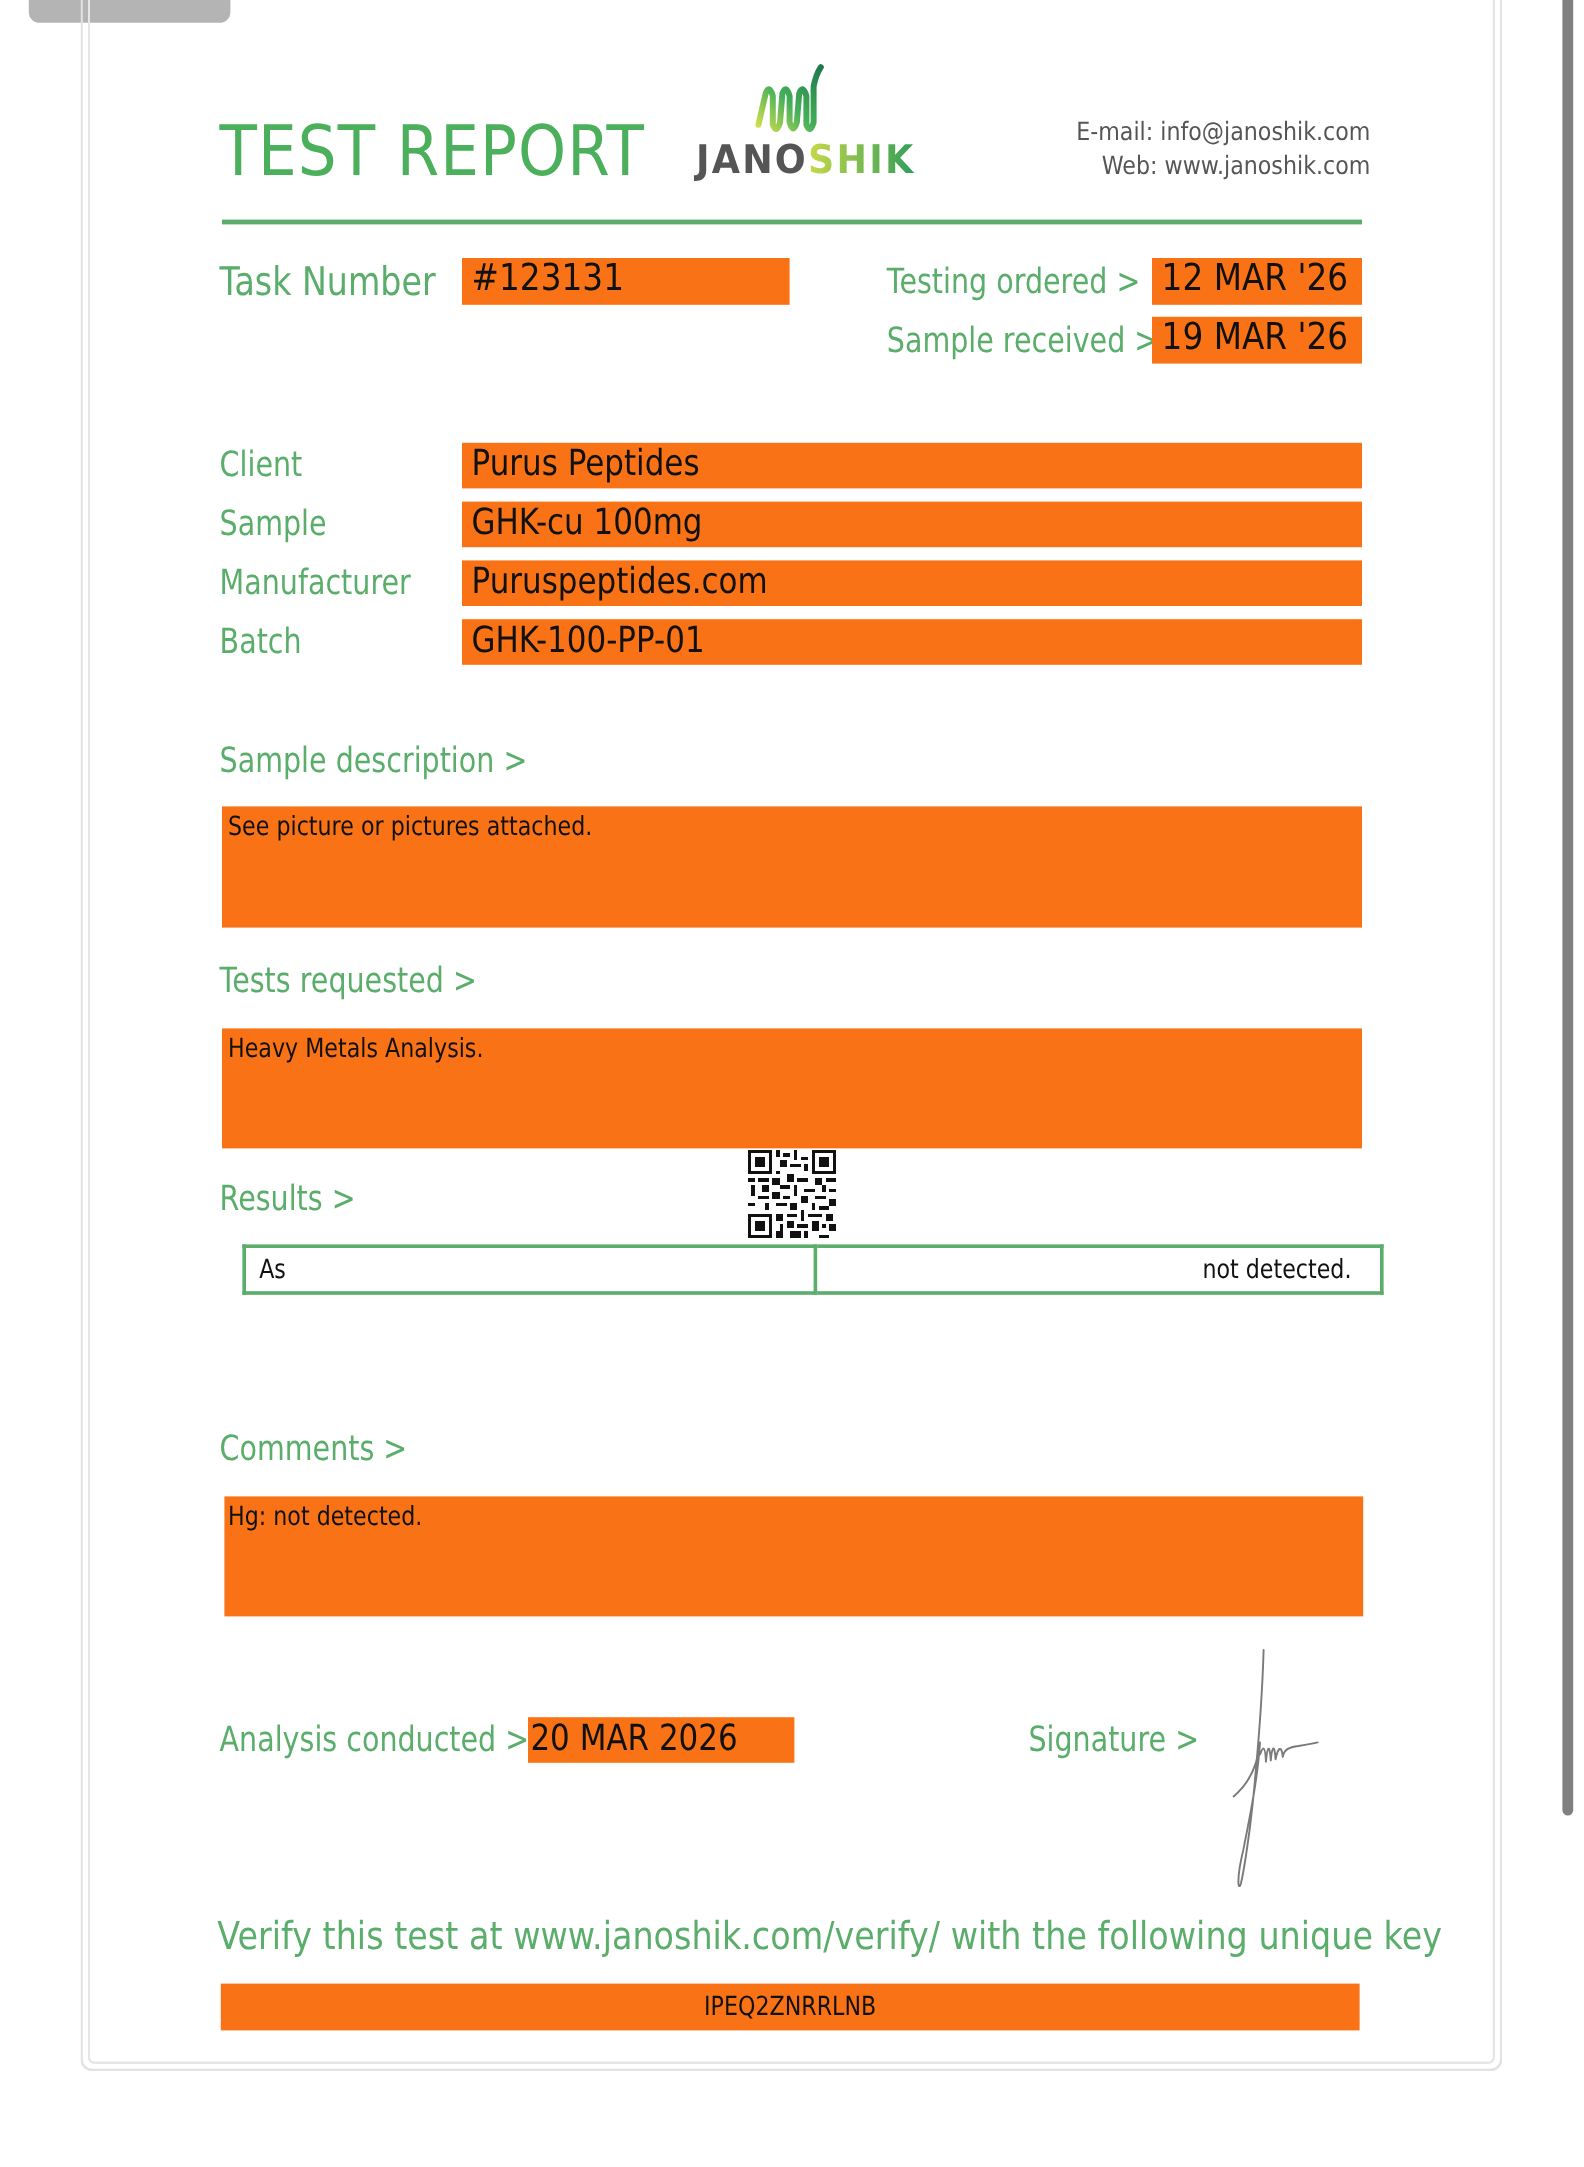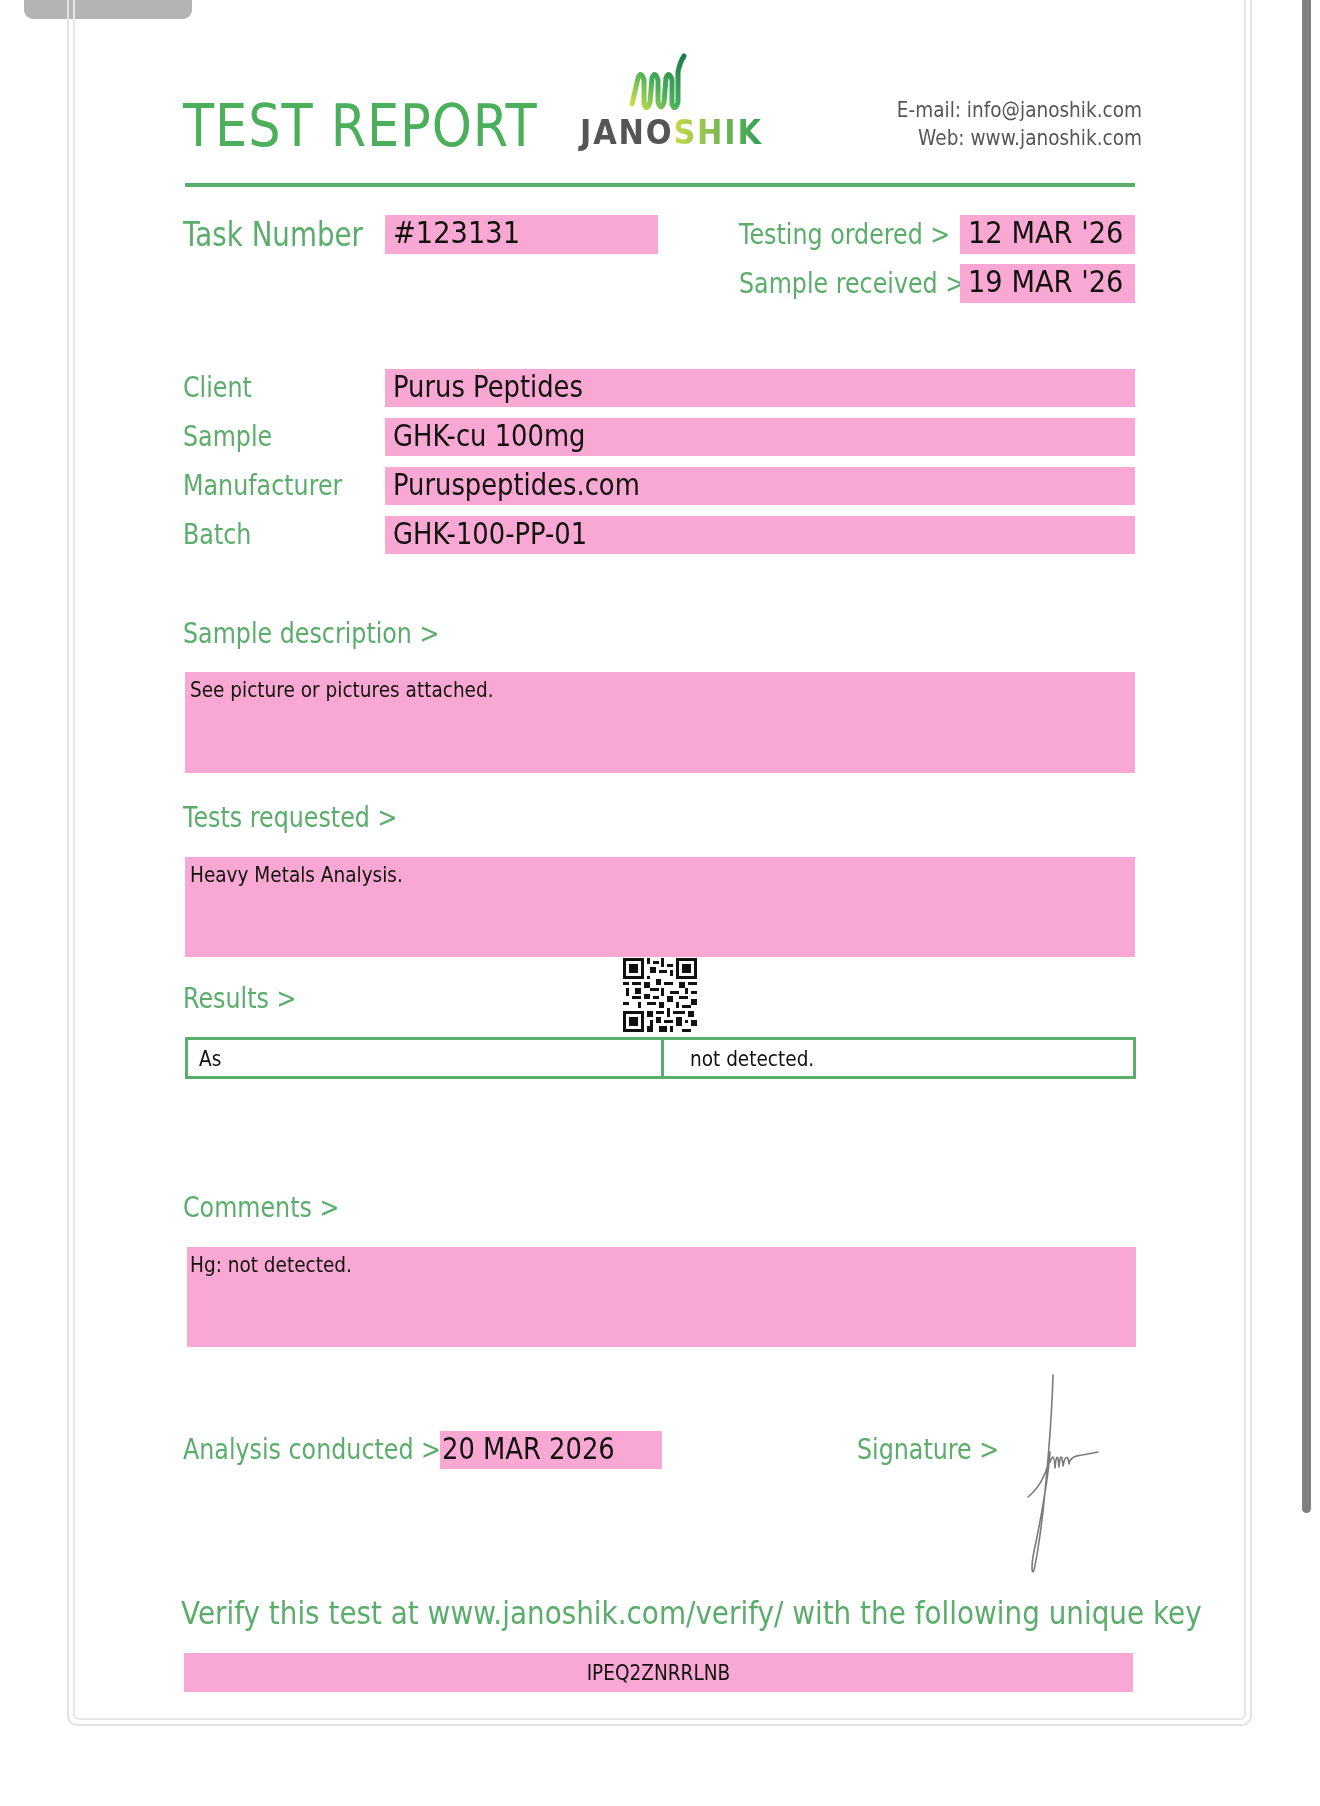--- a/index.html
+++ b/index.html
@@ -18,30 +18,30 @@
   .title { left:183px; top:92px; font-family:"DejaVu Sans", sans-serif; font-size:58px; letter-spacing:1px; color:#4caf5c; font-weight:normal; transform:scaleX(0.88); transform-origin:left top; white-space:nowrap; }
   .logo { left:578px; top:52px; width:170px; height:104px; }
   .logo-word { left:580px; top:113px; font-size:33px; font-weight:bold; letter-spacing:2px; white-space:nowrap; transform:scaleX(0.92); transform-origin:left top; }
   .logo-word .dark { color:#555; }
   .logo-word .light { background:linear-gradient(90deg,#c8d84a,#2e9e58); -webkit-background-clip:text; background-clip:text; color:transparent; }
   .contact { right:178px; width:400px; text-align:right; font-size:21px; color:#555; white-space:nowrap; transform:scaleX(0.88); transform-origin:right top; }
   .rule { left:185px; top:183px; width:950px; height:4px; background:#5aad6a; }
 
   .lbl { font-size:33px; white-space:nowrap; transform:scaleX(0.84); transform-origin:left top; color:#5aad6a; }
   .lbl-sm { font-size:29px; white-space:nowrap; transform:scaleX(0.82); transform-origin:left top; color:#5aad6a; }
-  .box { background:#f9a8d4; }
+  .box { background:#f97316; }
   .val { font-size:31px; white-space:nowrap; color:#111; transform:scaleX(0.88); transform-origin:left top; }
   .val-md { font-size:30px; white-space:nowrap; color:#111; transform:scaleX(0.86); transform-origin:left top; }
   .txt { font-size:22px; white-space:nowrap; color:#111; transform:scaleX(0.84); transform-origin:left top; }
 
-  table.results { position:absolute; left:185px; top:1037px; width:951px; border-collapse:collapse; }
+  table.results { position:absolute; left:202px; top:1037px; width:951px; border-collapse:collapse; }
   table.results td { border:3px solid #5aad6a; height:36px; padding:0 0 0 11px; font-size:22px; color:#111; }
   table.results td span { display:inline-block; transform:scaleX(0.84); transform-origin:left center; white-space:nowrap; }
   table.results td.c1 { width:462px; }
-  table.results td.c2 { padding-left:26px; }
+  table.results td.c2 { padding-left:26px;text-align:right; }
 
   .qr { left:623px; top:958px; width:74px; height:74px; }
   .sig { left:1022px; top:1372px; width:80px; height:205px; }
   .verify { left:181px; top:1594px; font-size:32px; color:#5aad6a; white-space:nowrap; transform:scaleX(0.87); transform-origin:left top; }
   .key-box { left:184px; top:1653px; width:949px; height:39px; }
   .key-text { width:100%; text-align:center; line-height:39px; font-size:22px; color:#111; }
   .key-text span { display:inline-block; transform:scaleX(0.84); }
 </style>
 </head>
 <body>

